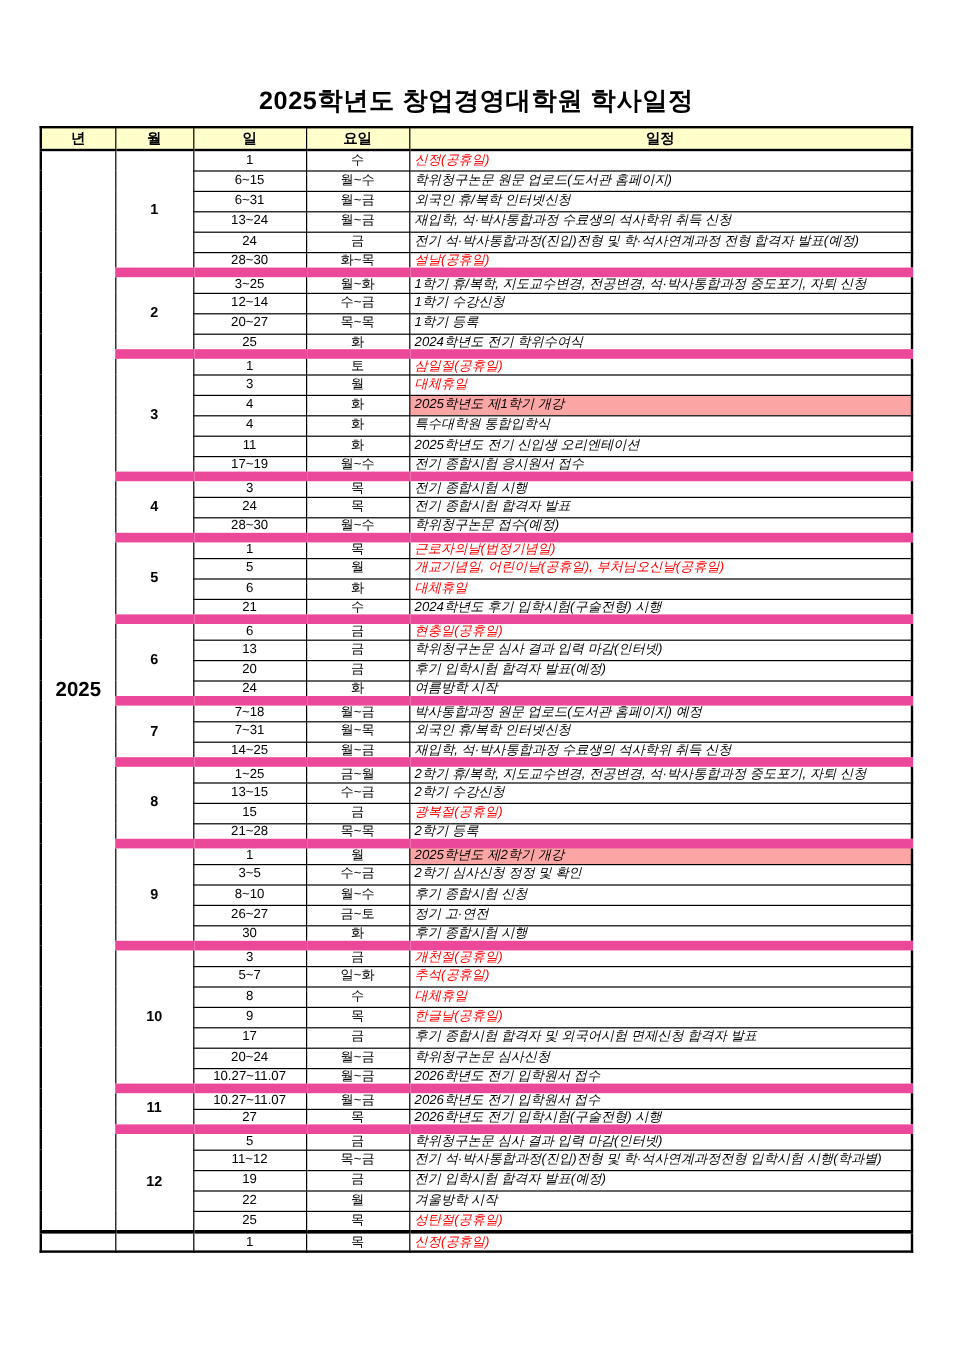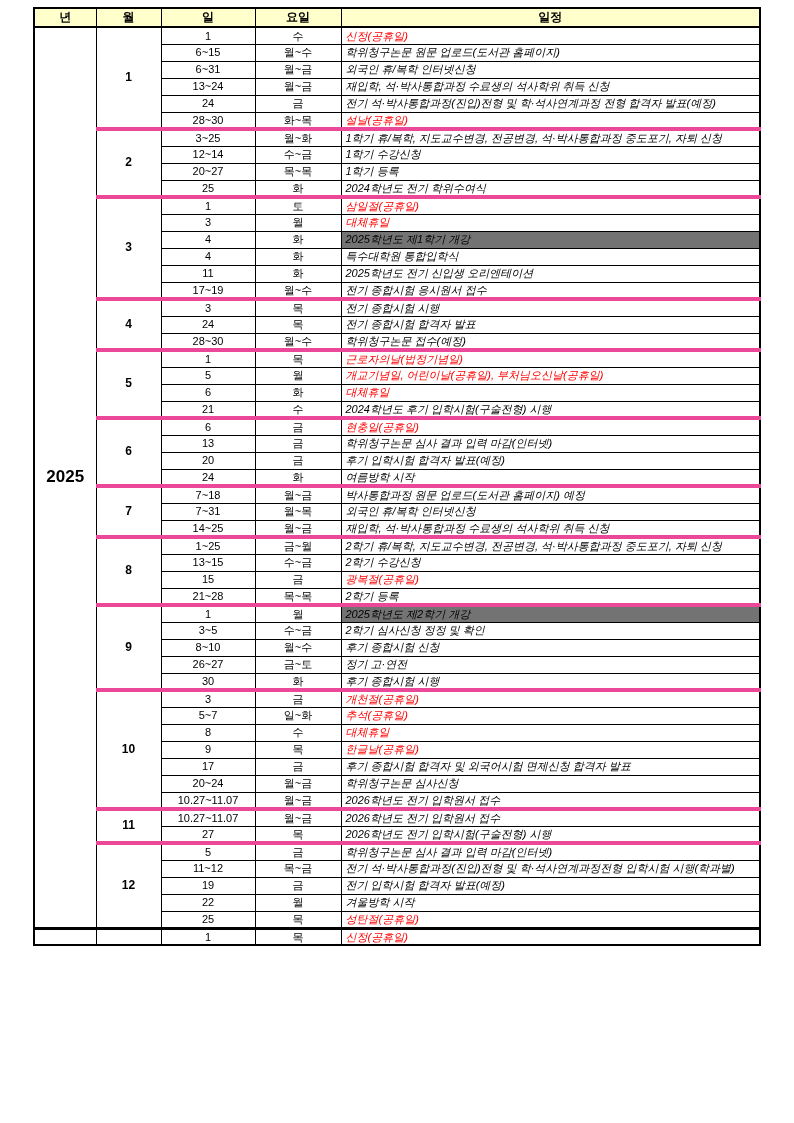--- a/index.html
+++ b/index.html
@@ -52,29 +52,30 @@
     white-space: nowrap;
     overflow: hidden;
     line-height: 1.1;
   }
   td.year-cell { text-align: center; font-weight: bold; font-size: 17px; }
   td.month-cell { text-align: center; font-weight: bold; font-size: 12px; }
   td.day-cell { text-align: center; }
   td.dow-cell { text-align: center; }
   td.event-cell { text-align: left; padding-left: 4px; font-style: italic; }
   td.holiday { color: #FF0000; }
-  td.highlight { background: #737373; }
-  tr.month-start td { border-top: 4px solid #ec4899; }
+  td.highlight { background: #fca5a5; }
+  tr.month-start td { border-top: 8px solid #ec4899; }
   tr.year-start td { border-top: 3px solid #000; }
   td.no-bottom { border-bottom: none; }
 </style>
 </head>
 <body>
 
 <div class="page">
+  <div class="title">2025학년도 창업경영대학원 학사일정</div>
   <table class="calendar">
     <colgroup>
       <col class="c-year">
         <col class="c-month">
         <col class="c-day">
         <col class="c-dow">
         <col class="c-event">
     </colgroup>
     <thead>
       <tr>

